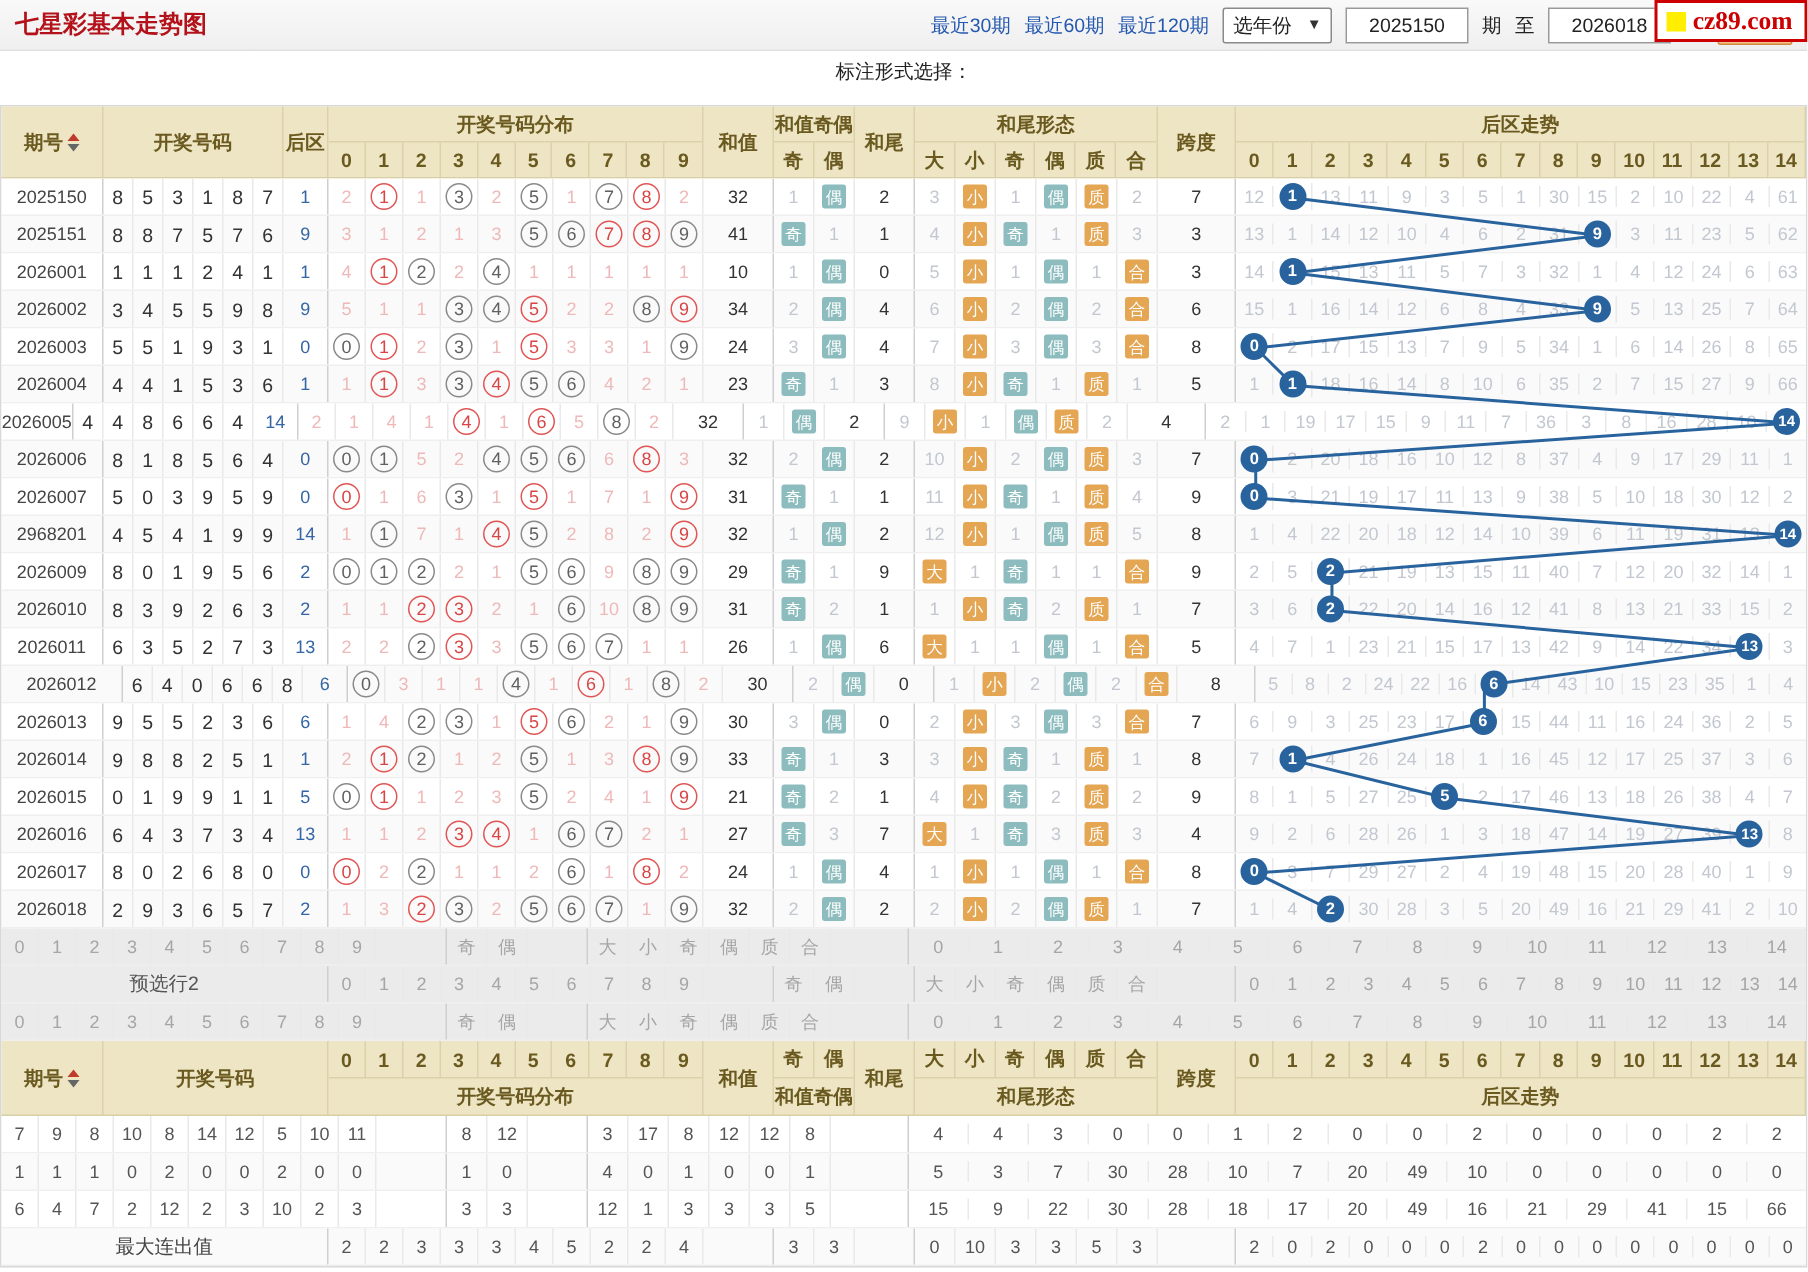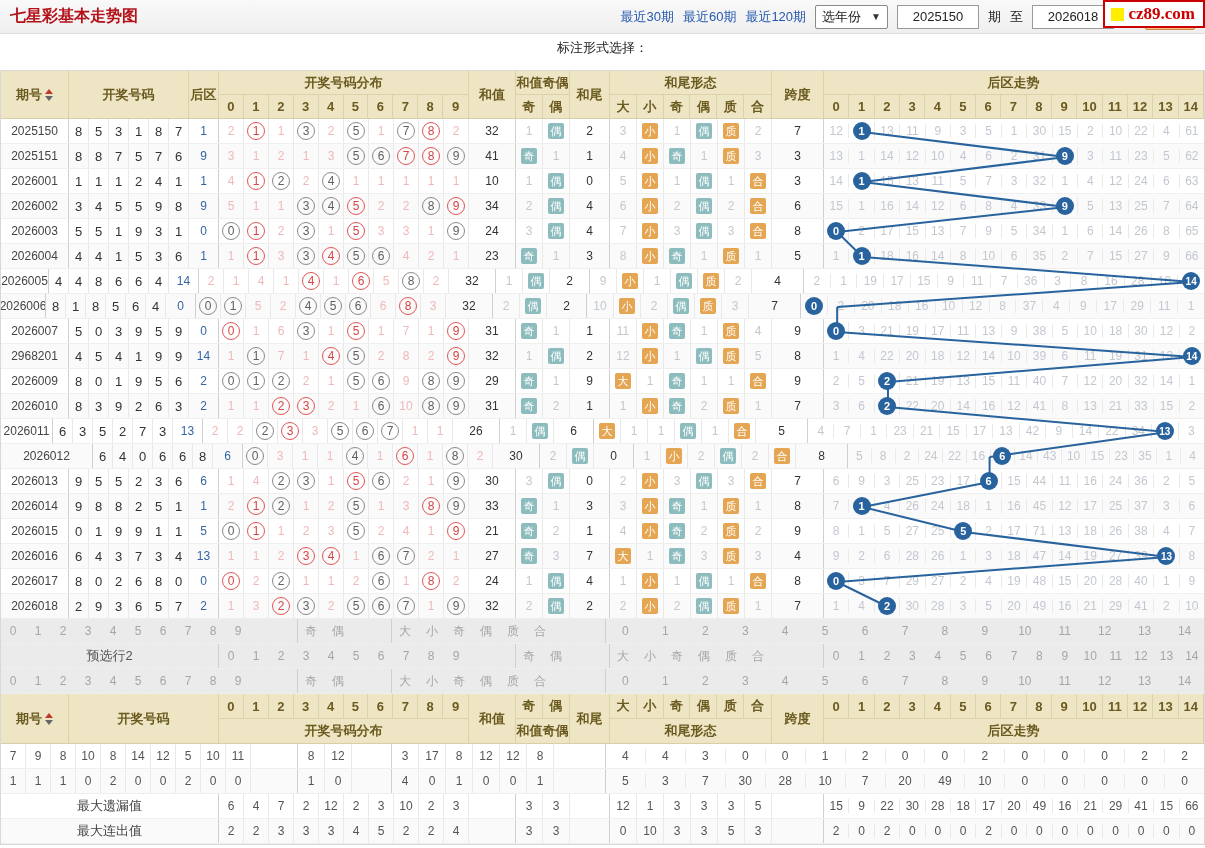--- a/index.html
+++ b/index.html
@@ -1126,21 +1126,21 @@
           </div>
           <div class="bkc">
             <span class="mgray">10</span>
           </div>
           <div class="bkc">
             <span class="ball two">14</span>
           </div>
         </div>
       </div>
       <div class="row alt">
-        <div class="c sep" style="width:45px">
+        <div class="c sep" style="width:68px">
           <span class="issuetx">2026006</span>
         </div>
         <div class="c " style="width:20px">
           <span class="numtx">8</span>
         </div>
         <div class="c " style="width:20px">
           <span class="numtx">1</span>
         </div>
         <div class="c " style="width:20px">
           <span class="numtx">8</span>
@@ -1806,21 +1806,21 @@
           </div>
           <div class="bkc">
             <span class="mgray">15</span>
           </div>
           <div class="bkc">
             <span class="mgray">2</span>
           </div>
         </div>
       </div>
       <div class="row">
-        <div class="c sep" style="width:52px">
+        <div class="c sep" style="width:68px">
           <span class="issuetx">2026011</span>
         </div>
         <div class="c " style="width:20px">
           <span class="numtx">6</span>
         </div>
         <div class="c " style="width:20px">
           <span class="numtx">3</span>
         </div>
         <div class="c " style="width:20px">
           <span class="numtx">5</span>
@@ -1942,21 +1942,21 @@
           </div>
           <div class="bkc">
             <span class="ball two">13</span>
           </div>
           <div class="bkc">
             <span class="mgray">3</span>
           </div>
         </div>
       </div>
       <div class="row alt">
-        <div class="c sep" style="width:92px">
+        <div class="c sep" style="width:81px">
           <span class="issuetx">2026012</span>
         </div>
         <div class="c " style="width:20px">
           <span class="numtx">6</span>
         </div>
         <div class="c " style="width:20px">
           <span class="numtx">4</span>
         </div>
         <div class="c " style="width:20px">
           <span class="numtx">0</span>
@@ -2463,21 +2463,21 @@
           <div class="bkc">
             <span class="ball">5</span>
           </div>
           <div class="bkc">
             <span class="mgray">2</span>
           </div>
           <div class="bkc">
             <span class="mgray">17</span>
           </div>
           <div class="bkc">
-            <span class="mgray">71</span>
+            <span class="mgray">46</span>
           </div>
           <div class="bkc">
             <span class="mgray">13</span>
           </div>
           <div class="bkc">
             <span class="mgray">18</span>
           </div>
           <div class="bkc">
             <span class="mgray">26</span>
           </div>
@@ -3493,23 +3493,20 @@
           </div>
           <div class="bkc">
             <span class="stattx">0</span>
           </div>
           <div class="bkc">
             <span class="stattx">0</span>
           </div>
         </div>
       </div>
       <div class="row">
-        <div class="c sep" style="width:218px">
-          <span class="statlabel">最大遗漏值</span>
-        </div>
         <div class="c " style="width:25px">
           <span class="stattx">6</span>
         </div>
         <div class="c " style="width:25px">
           <span class="stattx">4</span>
         </div>
         <div class="c " style="width:25px">
           <span class="stattx">7</span>
         </div>
         <div class="c " style="width:25px">

